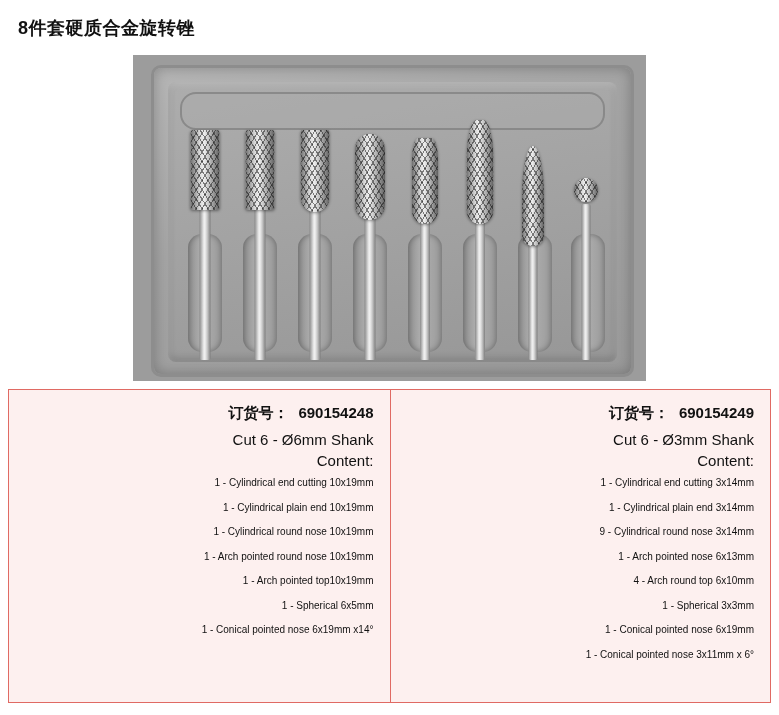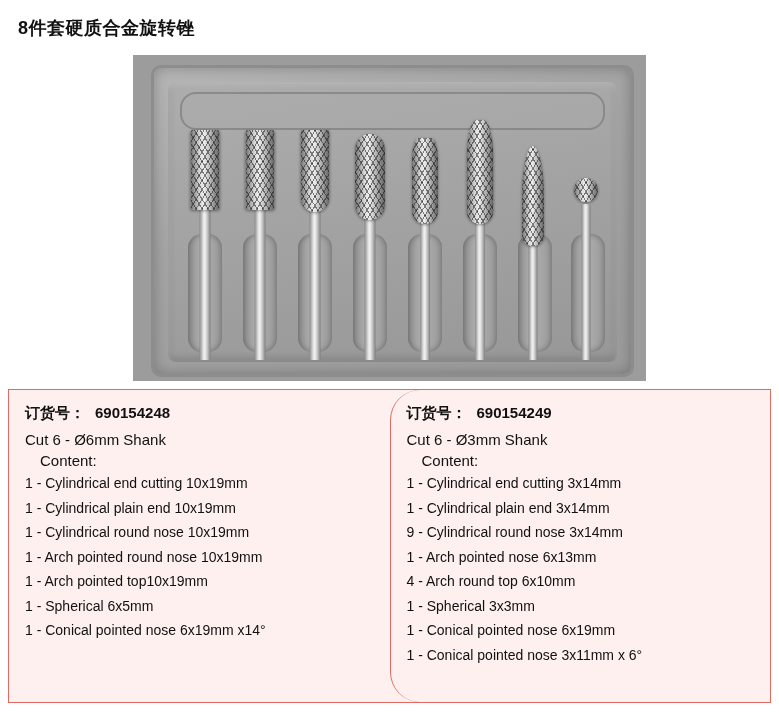--- a/index.html
+++ b/index.html
@@ -112,27 +112,28 @@
   .panel {
     position: absolute;
     left: 8px;
     top: 389px;
     width: 763px;
     height: 314px;
     background: #fdf0ef;
     border: 1px solid #e06a63;
     box-sizing: border-box;
     display: flex;
+    text-align: right;
   }
   .col {
     box-sizing: border-box;
     padding: 14px 16px 10px 16px;
     flex: 1 1 50%;
   }
-  .col + .col { border-left: 1px solid #e06a63; border-radius: 30px; }
+  .col + .col { border-left: 1px solid #e06a63; }
   .ordno {
     font-size: 15px;
     font-weight: bold;
     margin: 0 0 8px 0;
     white-space: nowrap;
   }
   .ordno .num { margin-left: 10px; }
   .cut {
     font-size: 15px;
     font-weight: normal;
@@ -141,21 +142,21 @@
   .content-label {
     font-size: 15px;
     margin: 0 0 2px 15px;
   }
   ul.items {
     list-style: none;
     margin: 0;
     padding: 0;
   }
   ul.items li {
-    font-size: 14px;
+    font-size: 10px;
     line-height: 24.5px;
     white-space: nowrap;
   }
 </style>
 </head>
 <body>
 
 <div class="page">
 
   <div class="title">8件套硬质合金旋转锉</div>

